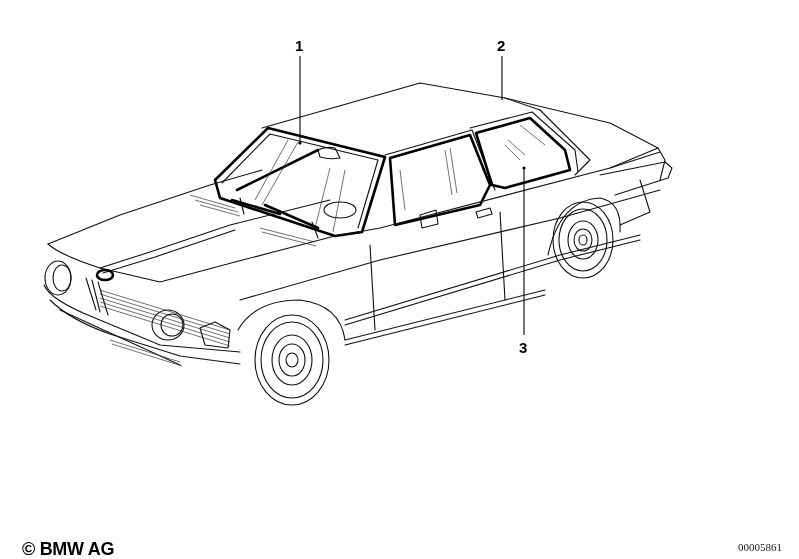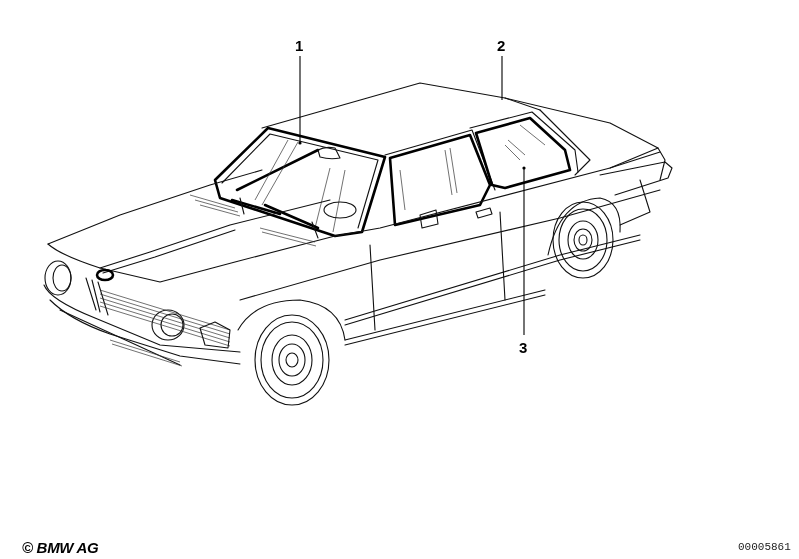--- a/index.html
+++ b/index.html
@@ -1,20 +1,20 @@
 <!DOCTYPE html>
 <html><head>
 <meta charset="utf-8">
 <style>
   html, body { margin:0; padding:0; background:#ffffff; }
   body { width:799px; height:559px; position:relative; overflow:hidden; font-family:"Liberation Sans", sans-serif; }
   #diagram { position:absolute; left:0; top:0; width:799px; height:559px; }
   .callout-label { position:absolute; font-family:"Liberation Sans", sans-serif; font-weight:bold; font-size:15px; color:#000; line-height:1; }
-  .copyright { position:absolute; left:22px; top:539px; font-family:"Liberation Sans", sans-serif; font-weight:bold; font-size:15px; color:#000; letter-spacing:-0.3px;font-style:italic; }
-  .doc-id { position:absolute; left:738px; top:541px; font-family:Liberation Mono, monospace; font-size:11px; color:#222; }
+  .copyright { position:absolute; left:22px; top:539px; font-family:"Liberation Sans", sans-serif; font-weight:bold; font-size:18px; color:#000; letter-spacing:-0.3px; }
+  .doc-id { position:absolute; left:738px; top:541px; font-family:Liberation Serif, serif; font-size:11px; color:#222; }
   svg .ln { fill:none; stroke:#111; stroke-width:1.1; stroke-linejoin:round; stroke-linecap:round; }
   svg .th { fill:none; stroke:#000; stroke-width:2.6; stroke-linejoin:round; stroke-linecap:round; }
   svg .thin { fill:none; stroke:#333; stroke-width:0.7; }
   svg .lead { fill:none; stroke:#000; stroke-width:1.1; }
 </style>
 </head>
 <body>
 
 <svg id="diagram" viewBox="0 0 799 559" xmlns="http://www.w3.org/2000/svg">
 

